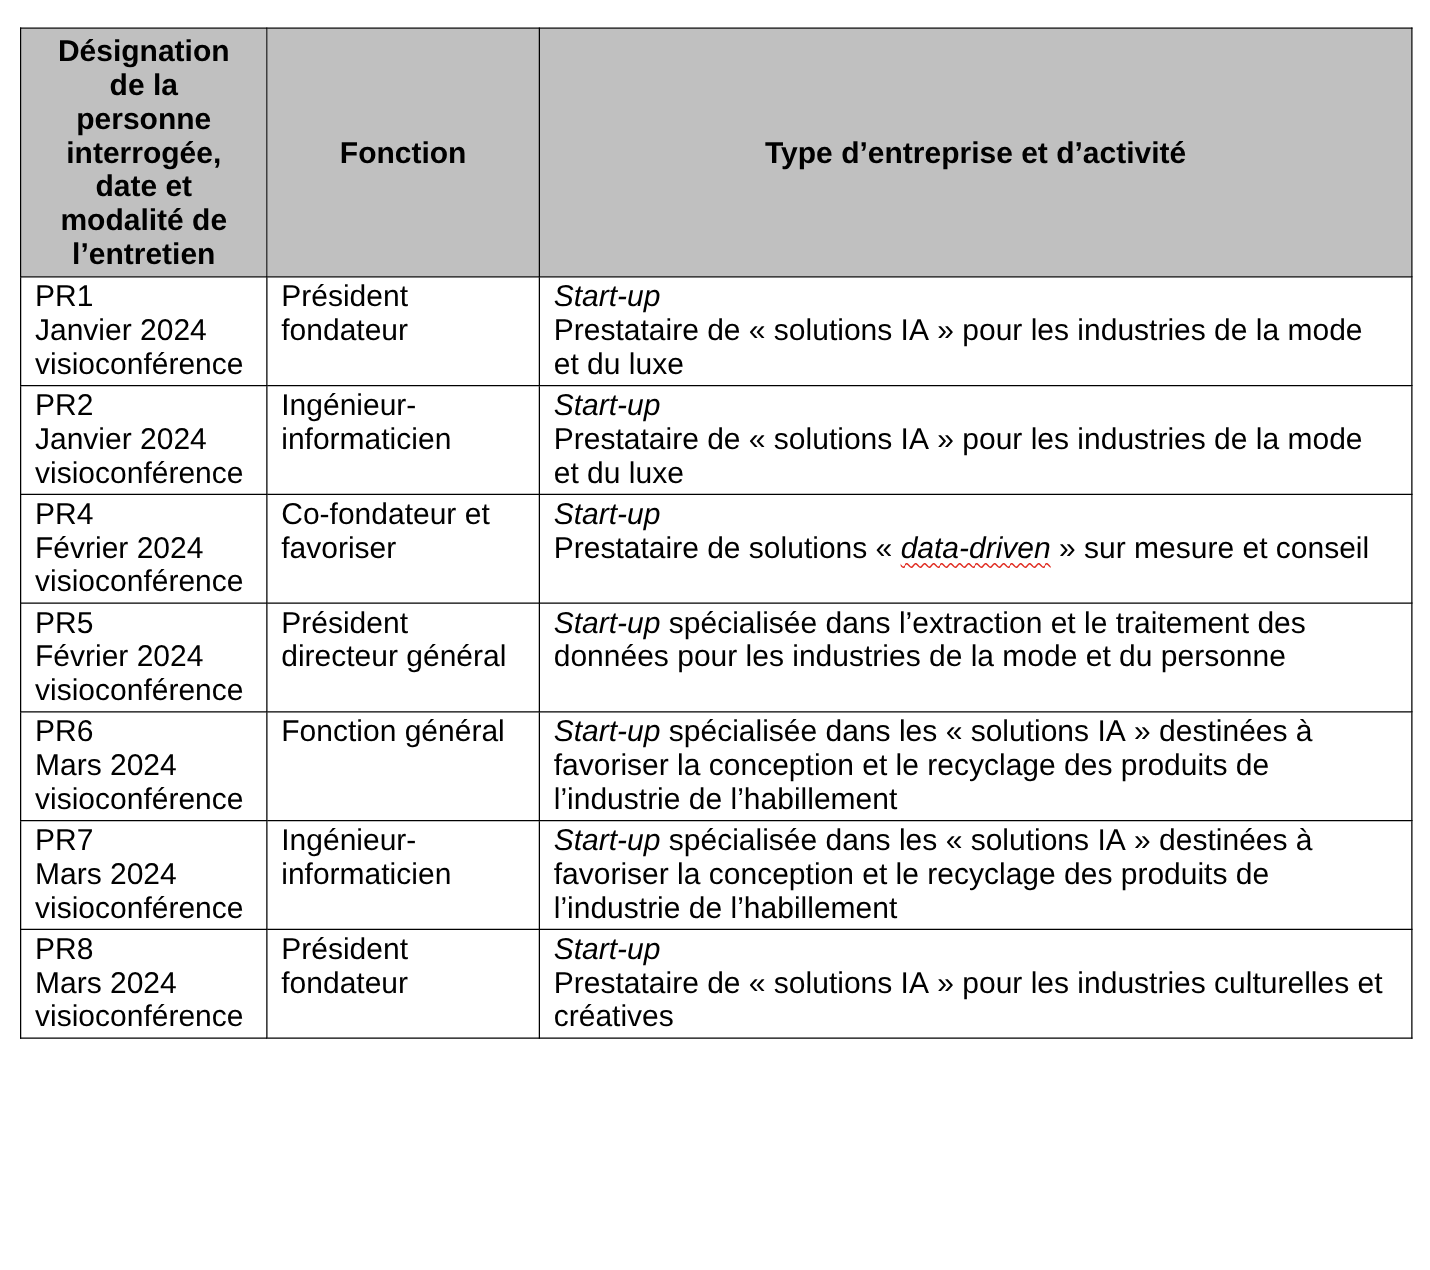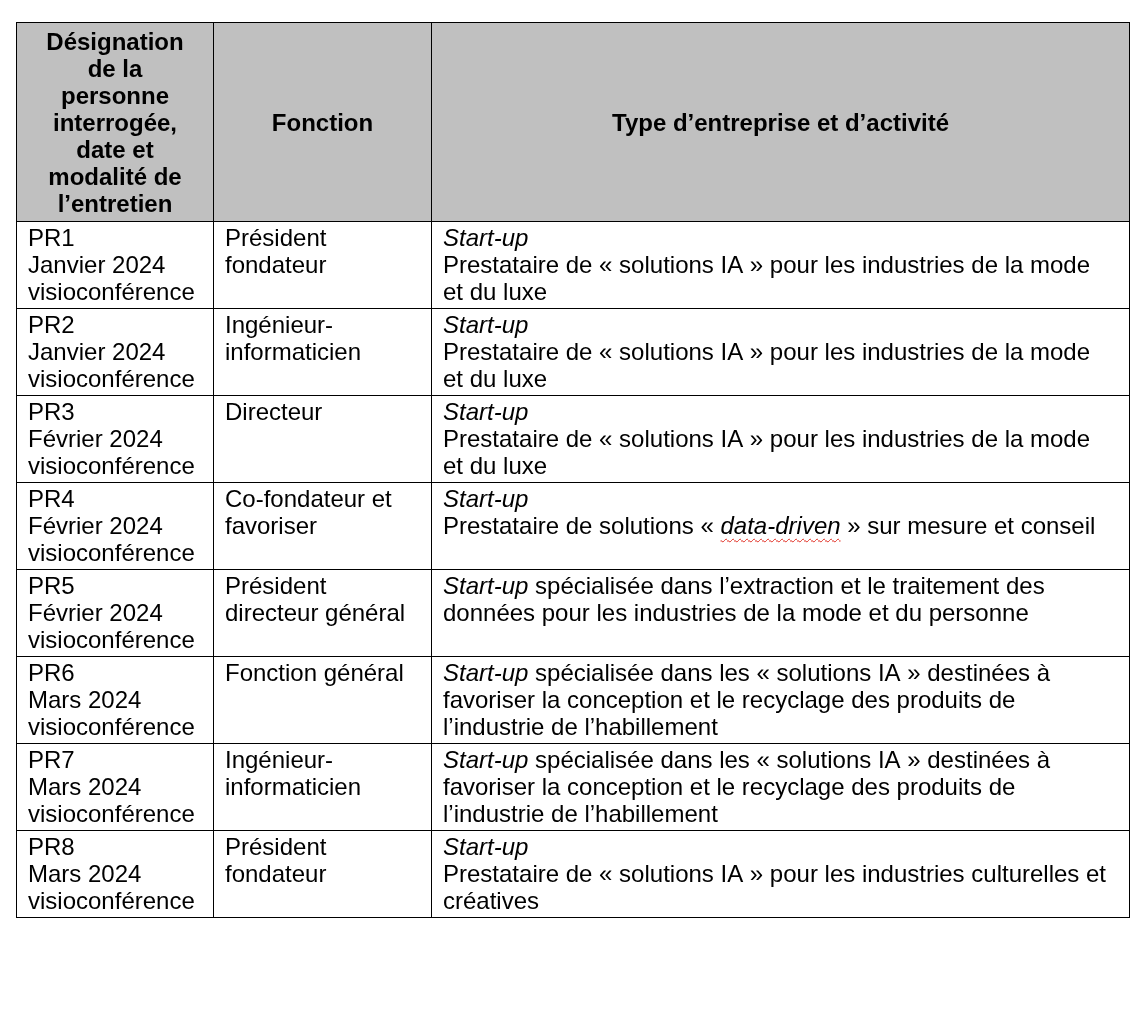--- a/index.html
+++ b/index.html
@@ -97,32 +97,20 @@
             <div>visioconférence</div>
           </td>
           <td class="col-fonction">Ingénieur-informaticien</td>
           <td class="col-type">
             <div><span class="it">Start-up</span></div>
             <div><span>Prestataire de «&nbsp;solutions IA&nbsp;» pour les industries de la mode et du luxe</span></div>
           </td>
         </tr>
         <tr>
           <td class="col-designation">
-            <div>PR3</div>
-            <div>Février 2024</div>
-            <div>visioconférence</div>
-          </td>
-          <td class="col-fonction">Directeur</td>
-          <td class="col-type">
-            <div><span class="it">Start-up</span></div>
-            <div><span>Prestataire de «&nbsp;solutions IA&nbsp;» pour les industries de la mode et du luxe</span></div>
-          </td>
-        </tr>
-        <tr>
-          <td class="col-designation">
             <div>PR4</div>
             <div>Février 2024</div>
             <div>visioconférence</div>
           </td>
           <td class="col-fonction">Co-fondateur et favoriser</td>
           <td class="col-type">
             <div><span class="it">Start-up</span></div>
             <div><span>Prestataire de solutions «&nbsp;</span><span class="it sq">data-driven</span><span>&nbsp;» sur mesure et conseil</span></div>
           </td>
         </tr>

